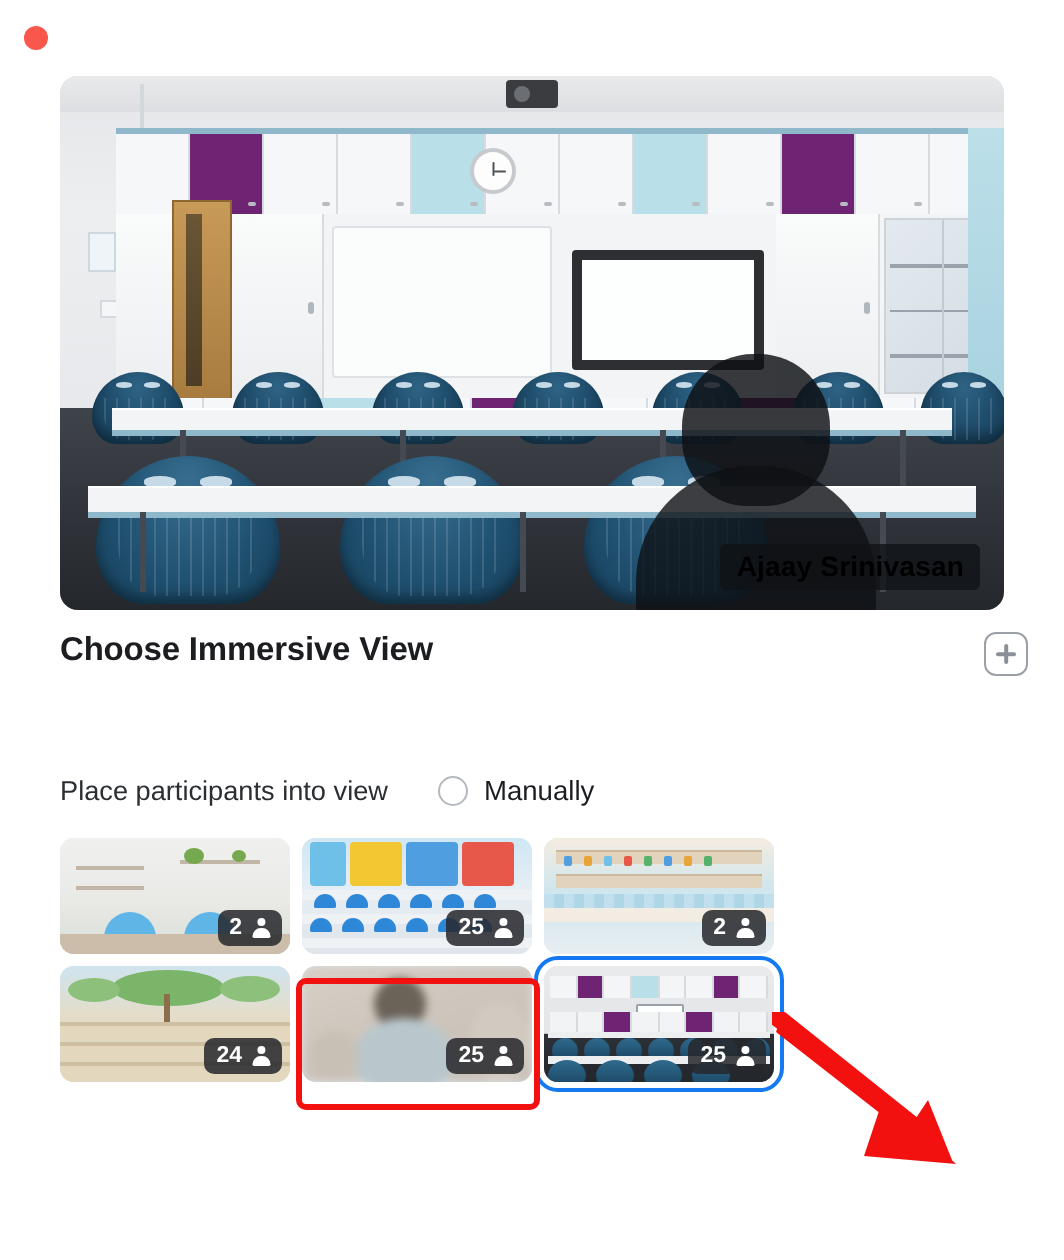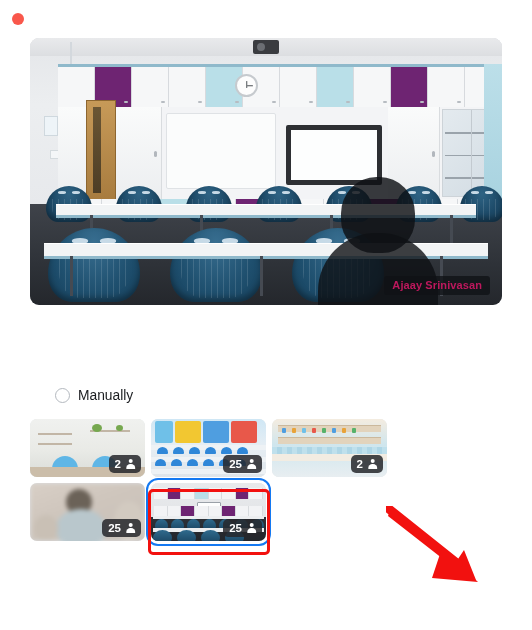--- a/index.html
+++ b/index.html
@@ -203,21 +203,21 @@
   }
   .person .body {
     position:absolute; left:50%; bottom:0; transform:translateX(-50%);
     width:120px; height:72px;
     border-radius: 58px 58px 0 0;
     background: rgba(14,16,20,.8);
   }
   .name-tag {
     position:absolute; right: 12px; bottom: 10px;
     background: rgba(16,18,22,.78);
-    color:#be185d; font-size: 11px; font-weight:700;
+    color:#000000; font-size: 14px; font-weight:700;
     padding: 3px 8px 4px; border-radius: 3px;
     letter-spacing:.1px;
   }
 
   
   #section-head {
     position:absolute; left:30px; top:316px; width:472px; height:24px;
   }
   #section-title {
     font-size: 16.5px; font-weight: 700; color: #1b1d20; letter-spacing:-.1px;
@@ -482,23 +482,28 @@
       <div class="leg" style="left:410px; top:218px; height:40px;"></div>
 
       <div class="person">
         <div class="head"></div>
         <div class="body"></div>
       </div>
     </div>
     <div class="name-tag">Ajaay Srinivasan</div>
   </div>
 
+  <div id="section-head">
+    <div id="section-title">Choose Immersive View</div>
+    <button id="add-view-btn" aria-label="add"></button>
+  </div>
 
 
   <div id="placement-row">
+    <span id="placement-label">Place participants into view</span>
 
 
     <label class="radio-opt manual">
       <span class="radio"></span>
       <span class="radio-label">Manually</span>
     </label>
   </div>
 
   <div id="thumb-grid">
 
@@ -567,20 +572,37 @@
           <span class="tile"></span>
           <span class="counter"></span>
         </div>
         <div class="badge">
           <span>2</span>
           <span class="pic"></span>
         </div>
       </div>
     </div>
 
+    <div class="thumb-wrap">
+      <div class="thumb">
+        <div class="art t4">
+          <span class="tree" style="left:26px; top:2px;  width:56px; height:18px;"></span>
+          <span class="tree" style="left:4px;  top:6px;  width:26px; height:12px; background:#8cc07b;"></span>
+          <span class="tree" style="left:80px; top:5px;  width:30px; height:13px; background:#8cc07b;"></span>
+          <span class="trunk" style="left:52px; top:14px; height:16px;"></span>
+          <span class="step" style="top:28px; height:9px;"></span>
+          <span class="step" style="top:38px; height:9px;"></span>
+          <span class="step" style="top:48px; height:10px;"></span>
+        </div>
+        <div class="badge">
+          <span>24</span>
+          <span class="pic"></span>
+        </div>
+      </div>
+    </div>
 
     <div class="thumb-wrap">
       <div class="thumb">
         <div class="art t5">
           <span class="blob" style="left:36px; top:6px;  width:26px; height:26px; background:#6b6258;"></span>
           <span class="blob" style="left:26px; top:26px; width:50px; height:40px; background:#b9c7cc;"></span>
           <span class="blob" style="left:4px;  top:32px; width:24px; height:26px; background:#c9c0b5;"></span>
           <span class="blob" style="left:84px; top:18px; width:30px; height:40px; background:#d2cac0;"></span>
         </div>
         <div class="badge">

